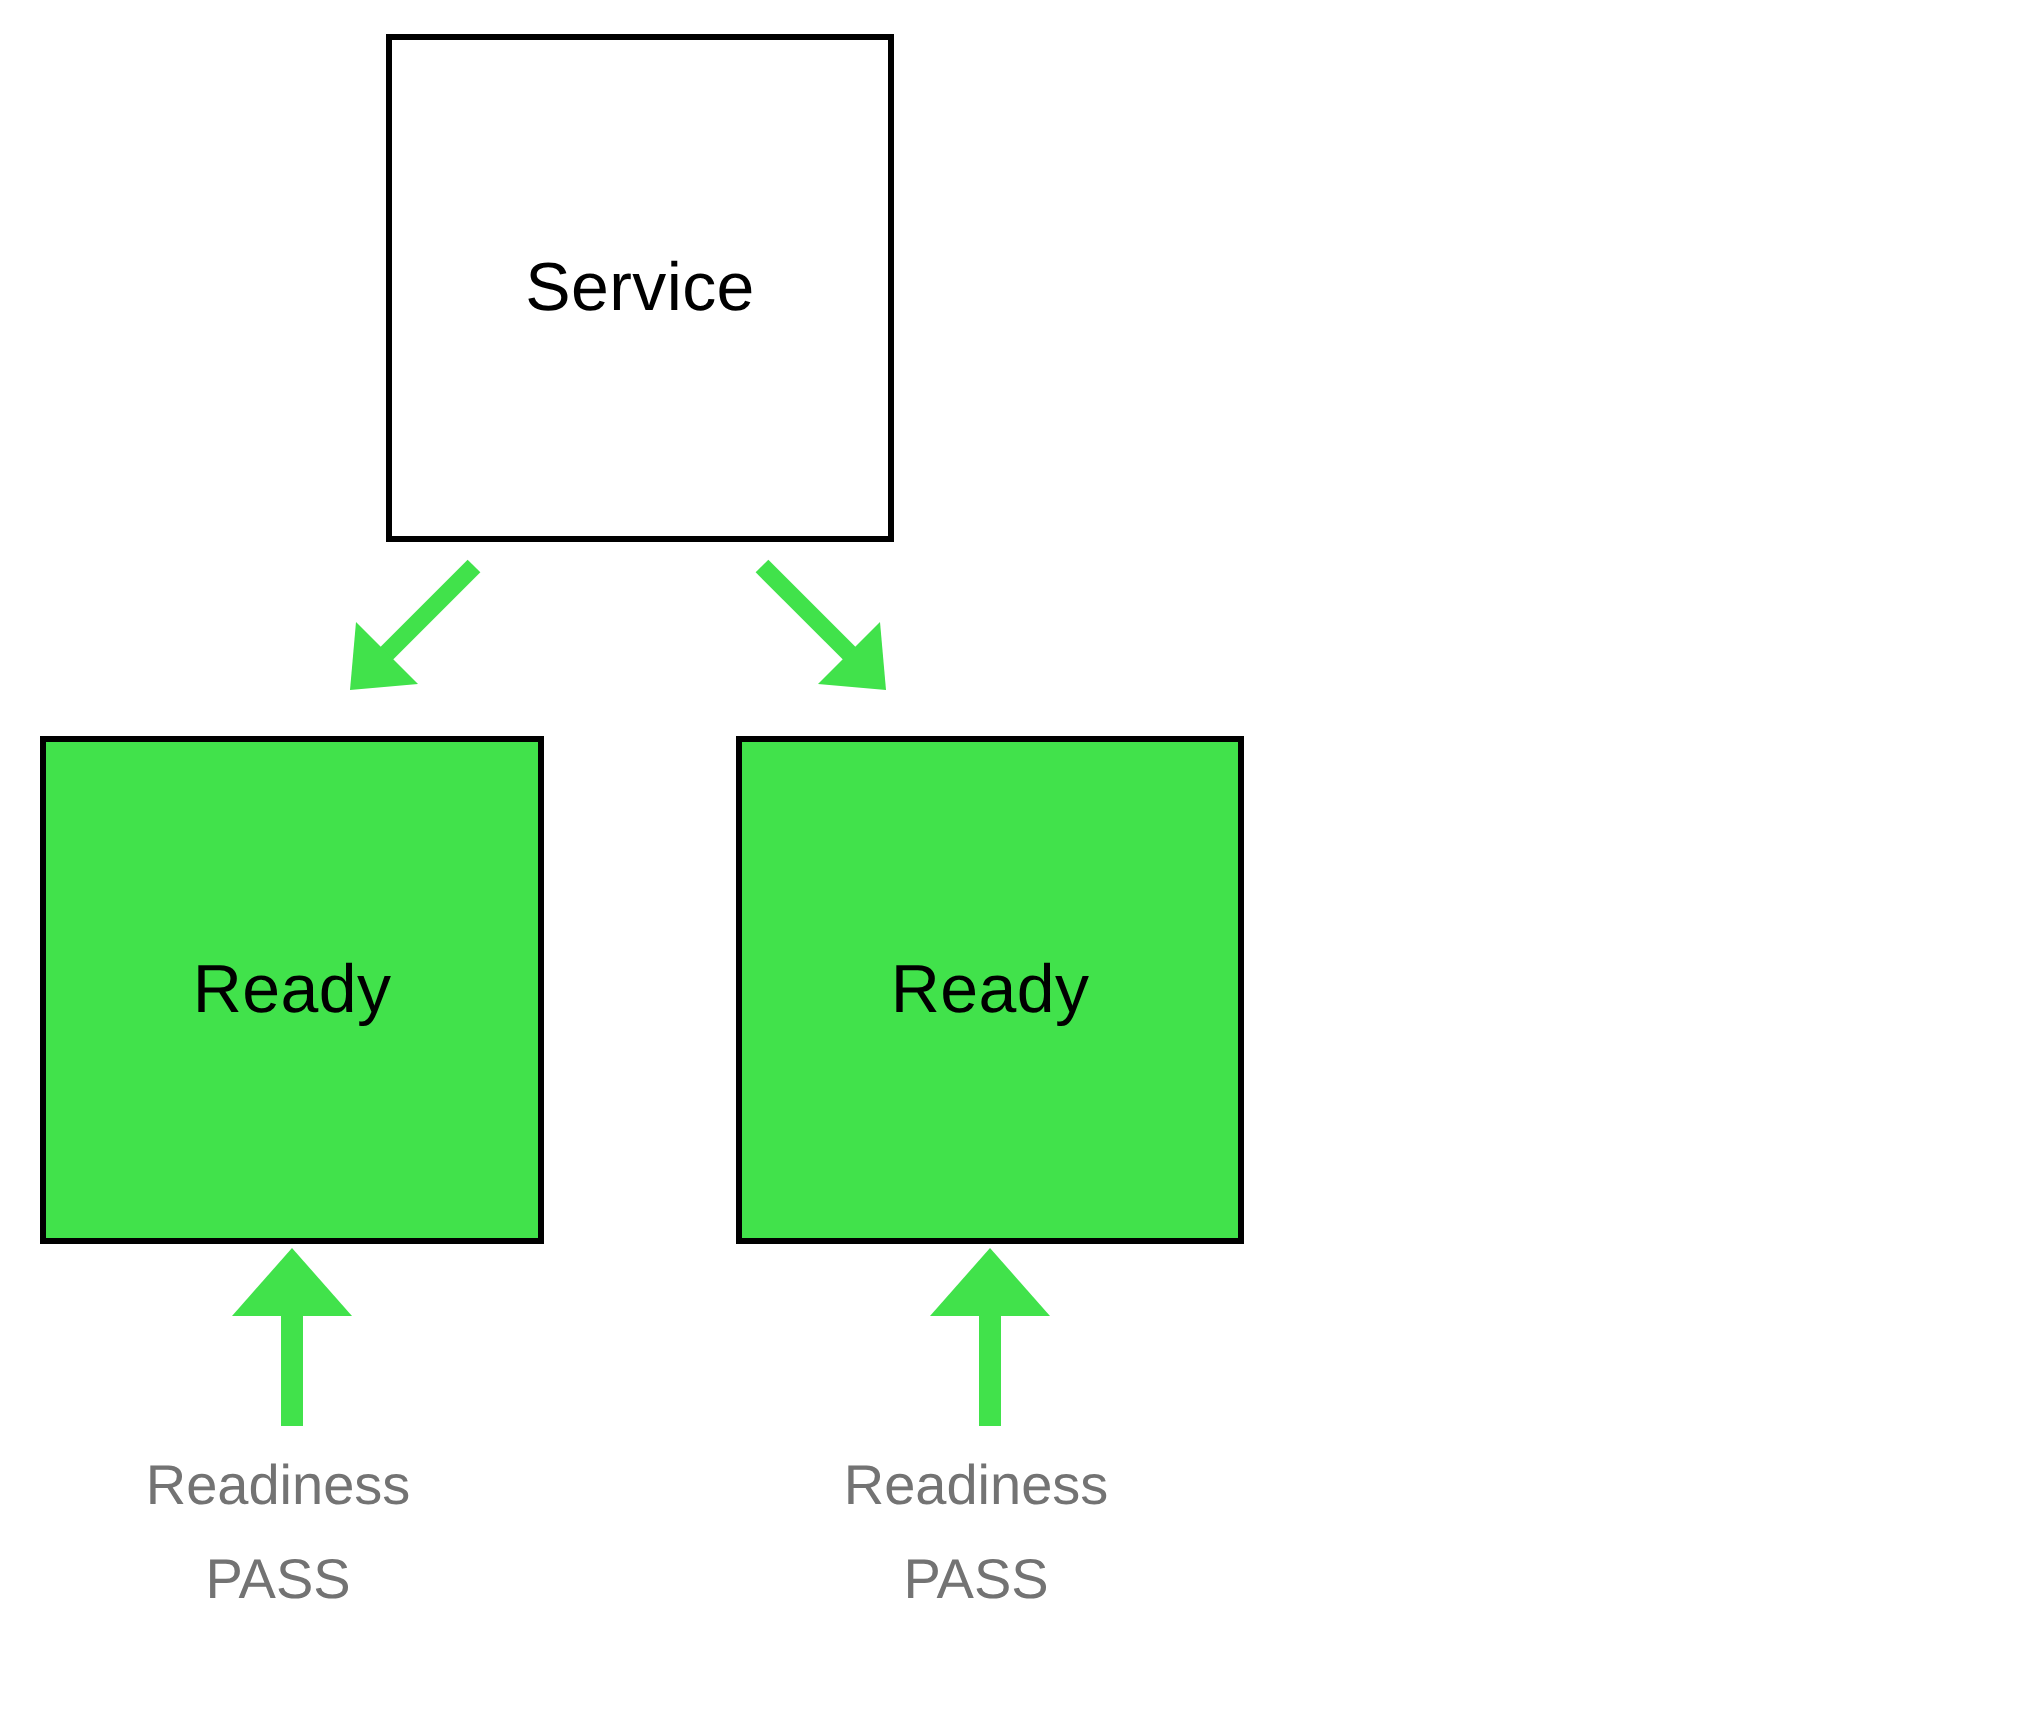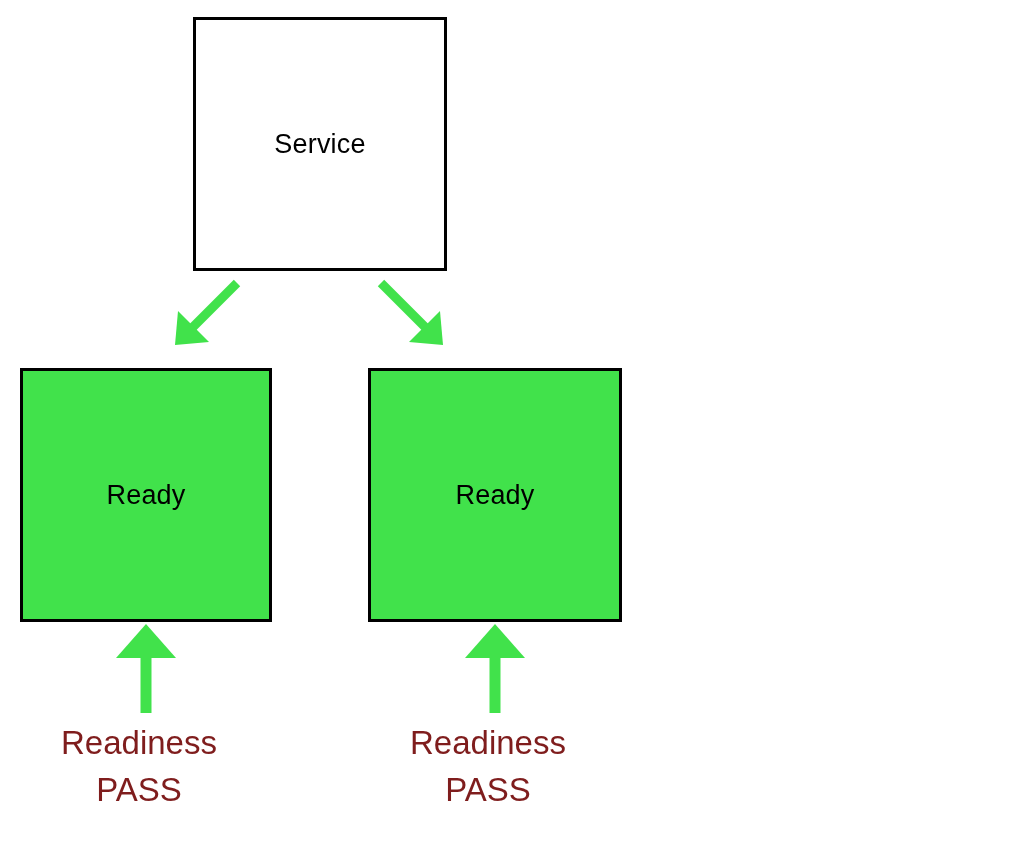--- a/index.html
+++ b/index.html
@@ -21,21 +21,21 @@
   .node-box {
     position: absolute;
     box-sizing: border-box;
     border: 3px solid #000000;
     display: flex;
     align-items: center;
     justify-content: center;
   }
   .node-label {
     font-family: "Liberation Sans", sans-serif;
-    font-size: 27px;
+    font-size: 34px;
     line-height: 1;
     color: #000000;
     letter-spacing: 0.2px;
     white-space: nowrap;
   }
   #service-box {
     left: 193px;
     top: 17px;
     width: 254px;
     height: 254px;
@@ -58,23 +58,23 @@
     left: 0;
     top: 0;
     width: 1010px;
     height: 862px;
     pointer-events: none;
   }
   .caption {
     position: absolute;
     text-align: center;
     font-family: "Liberation Sans", sans-serif;
-    font-size: 33px;
+    font-size: 28px;
     line-height: 47px;
-    color: #7f1d1d;
+    color: #737373;
     white-space: pre-line;
   }
   #caption-left {
     left: 8px;
     top: 719px;
     width: 262px;
   }
   #caption-right {
     left: 357px;
     top: 719px;

